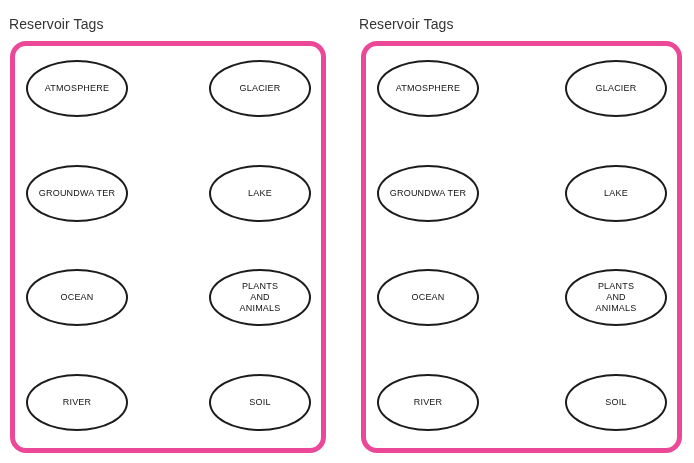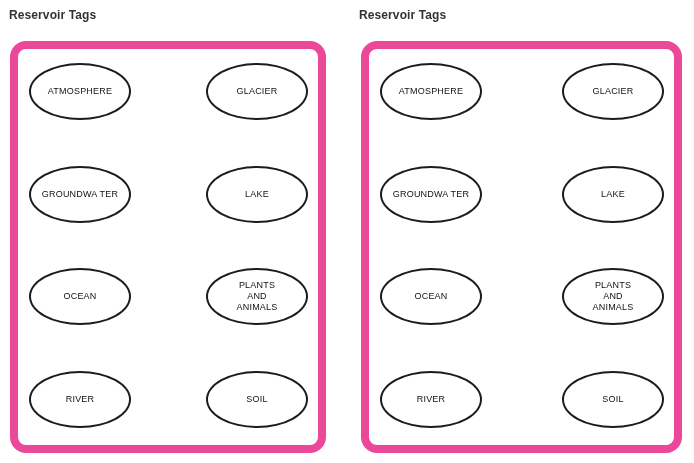--- a/index.html
+++ b/index.html
@@ -12,35 +12,35 @@
     overflow: hidden;
   }
   .stage {
     position: relative;
     width: 694px;
     height: 463px;
     background: #ffffff;
   }
   .panel-title {
     position: absolute;
-    top: 8px;
-    font-size: 12px;
-    font-weight: 700;
+    top: 16px;
+    font-size: 14px;
+    font-weight: 400;
     color: #333333;
     letter-spacing: 0.1px;
   }
   .panel-title.left  { left: 9px; }
   .panel-title.right { left: 359px; }
 
   .panel {
     position: absolute;
     top: 41px;
     height: 412px;
     box-sizing: border-box;
-    border: 8px solid #ec4899;
+    border: 5px solid #ec4899;
     border-radius: 16px;
     background: #ffffff;
     display: grid;
     grid-template-columns: 102px 102px;
     grid-template-rows: repeat(4, 57px);
     justify-content: space-between;
     align-content: space-between;
     padding: 14px 10px 17px 11px;
   }
   .panel.left  { left: 10px;  width: 316px; }

